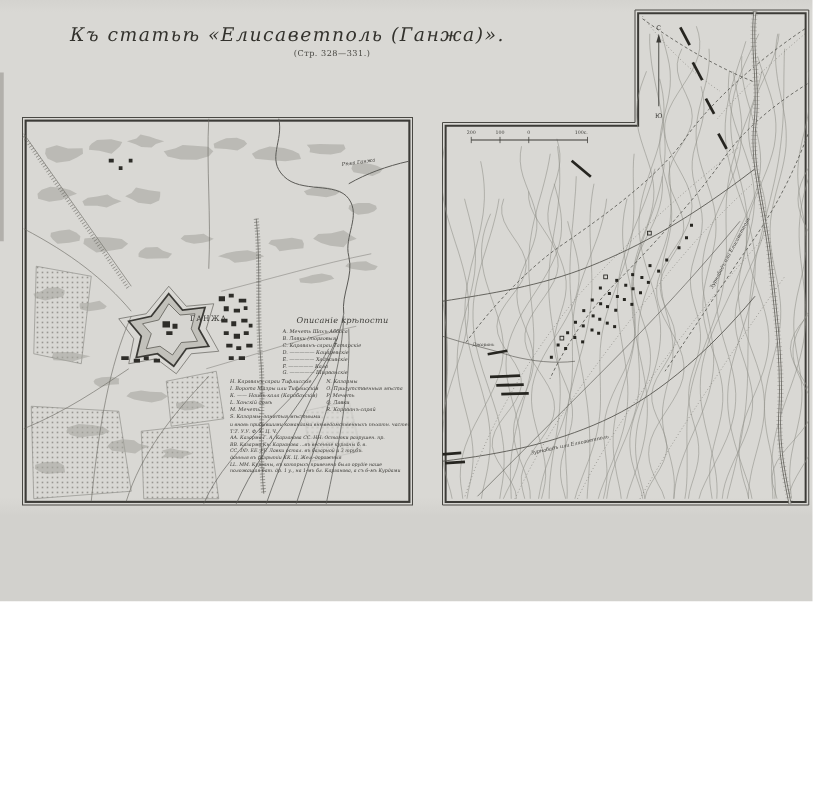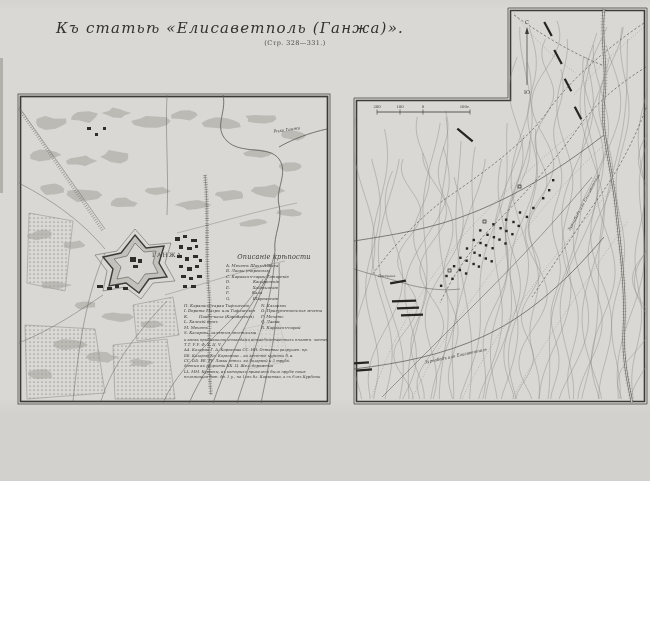--- a/index.html
+++ b/index.html
@@ -3,21 +3,21 @@
 <meta charset="utf-8">
 <style>
   html,body{margin:0;padding:0;}
   body{width:650px;height:630px;background:#ffffff;position:relative;overflow:hidden;
        font-family:"DejaVu Serif",serif;}
   .page{position:absolute;left:0;top:0;width:650px;height:481px;
         background:linear-gradient(180deg,#d4d3cf 0px,#d9d8d4 10px,#d9d8d4 398px,#d2d1cd 413px);padding-left:28px;}
   .scan-edge{position:absolute;left:0;top:58px;width:3px;height:135px;background:#77766f;opacity:.4;}
   .title{position:absolute;left:55px;top:19px;width:350px;text-align:center;
          font-style:italic;font-size:15px;letter-spacing:1.2px;color:#33322d;}
-  .subtitle{position:absolute;left:235px;top:39px;width:120px;text-align:center;
+  .subtitle{position:absolute;left:235px;top:39px;width:120px;text-align:left;
             font-size:6.5px;color:#4a4944;letter-spacing:.4px;}
   .lmap{position:absolute;left:17px;top:93px;width:314px;height:312px;}
   .rmap{position:absolute;left:352px;top:7px;width:297px;height:399px;}
   .lmap svg,.rmap svg{position:absolute;left:0;top:0;display:block;}
   
   .legend{position:absolute;left:163px;top:160px;width:148px;height:150px;}
   .legend-inner{width:296px;transform:scale(.5);transform-origin:0 0;
                 font-family:"DejaVu Serif",serif;font-style:italic;color:#3a3935;}
   .legend-heading{font-size:13px;text-align:center;width:212px;margin:0 0 4px 82px;
                   letter-spacing:.5px;}

